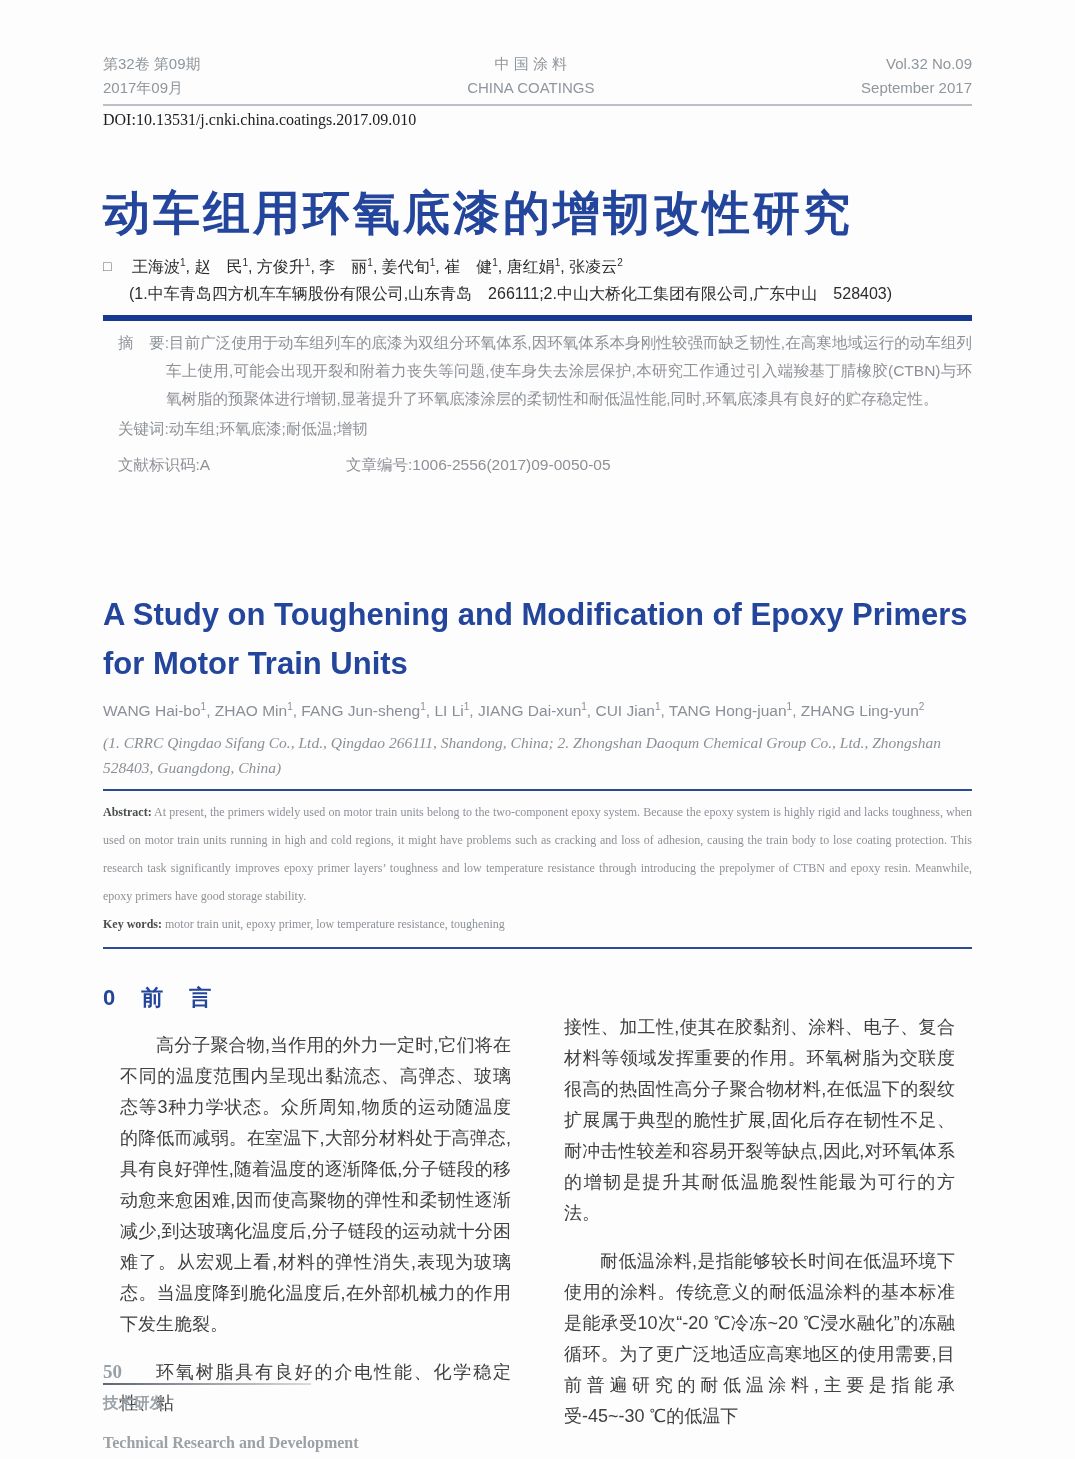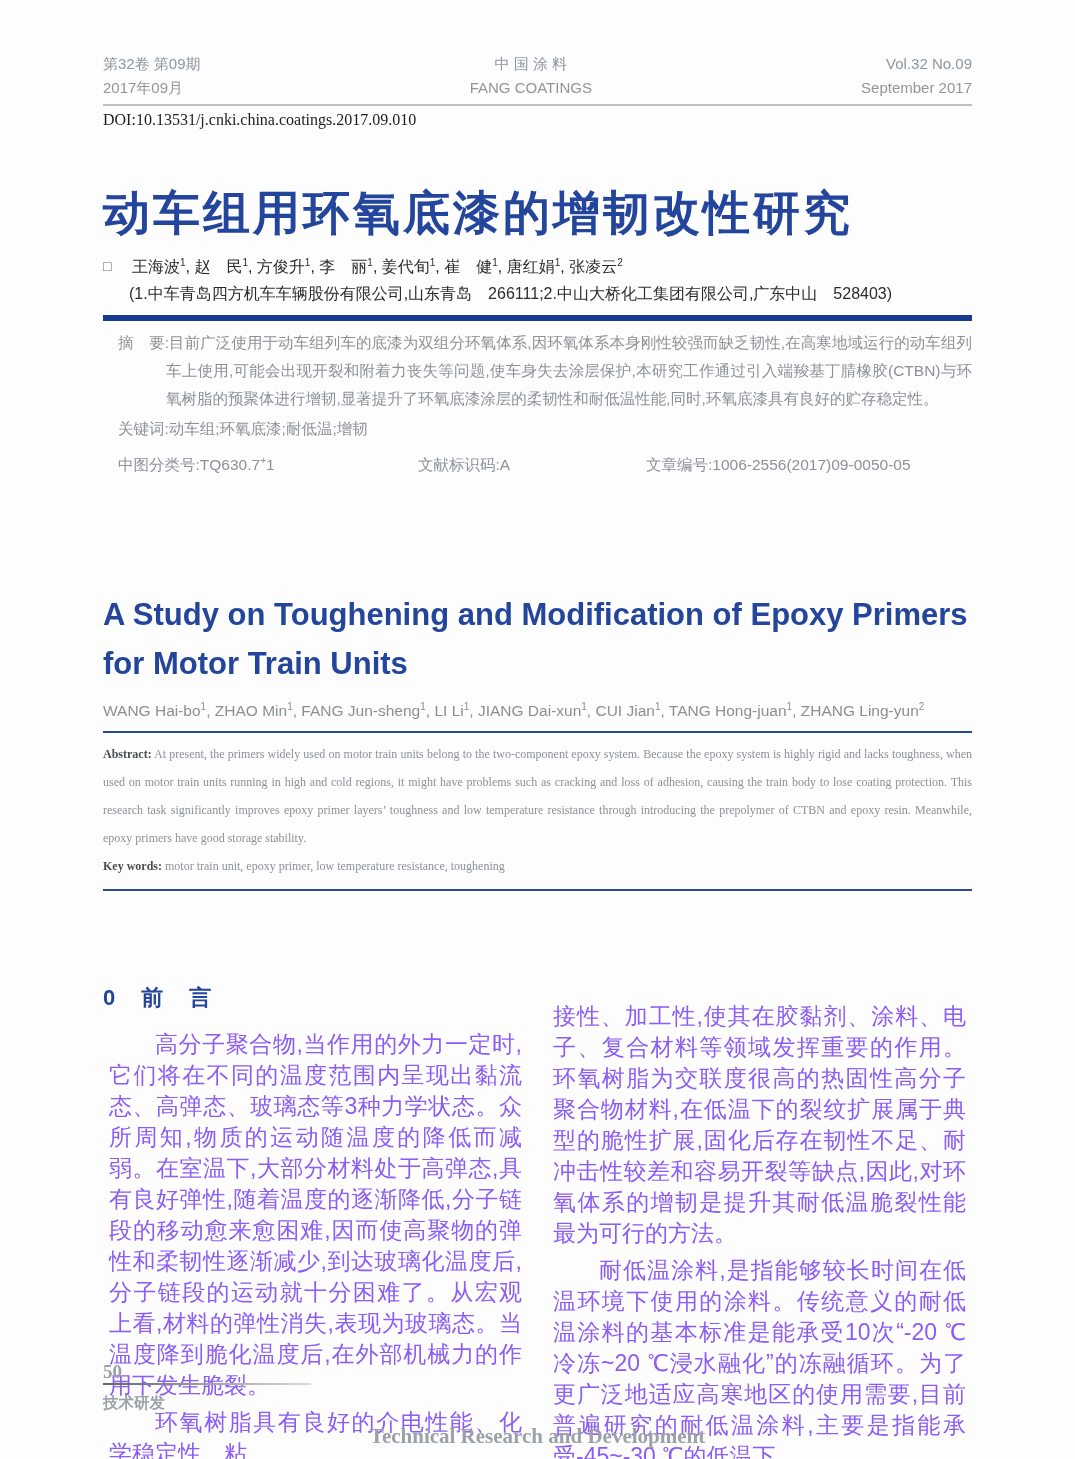--- a/index.html
+++ b/index.html
@@ -56,51 +56,51 @@
     font-size:12px; line-height:28px; text-align:justify;
   }
   .abs-en .lbl { font-weight:bold; color:#4a4d50; }
   .kw-en { margin-top:1px; text-align:left; }
 
   
   .block-body { top:983px; }
   .columns { display:flex; gap:19px; }
   .col { flex:1; min-width:0; }
   .sec-heading { color:#24459c; font-size:22px; font-weight:bold; margin:0 0 16px 0; letter-spacing:2px; }
-  .body-p { margin:6px; font-size:23px; line-height:31px; text-align:justify; color:#8b5cf6; }
+  .body-p { margin:17px; font-size:18px; line-height:31px; text-align:justify; color:#404040; }
   .body-p.indent { text-indent:2em; }
   .col-right { padding-top:12px; }
 
   
   .block-footnote { top:1296px; }
   .fn-rule { width:178px; height:0; border-top:2px solid #9aa0a5; margin-bottom:5px; }
   .fn-line { color:#8d9196; font-size:14.5px; line-height:25px; }
 
   
   .block-footer { top:1362px; }
   .page-num { font-family:"Liberation Serif", serif; font-weight:bold; color:#98a1a8; font-size:19px; line-height:20px; }
   .pn-line { width:208px; height:2px; background:linear-gradient(to right, #5f666d, #d9dcdf); margin-top:1px; }
   .section-cn { margin-top:8px; color:#9aa1a7; font-weight:bold; font-size:15.5px; }
-  .section-en { margin-top:10px; font-family:"Liberation Serif", serif; font-weight:bold; color:#9aa1a7; font-size:21px;text-align:center; }
+  .section-en { margin-top:20px; font-family:"Liberation Serif", serif; font-weight:bold; color:#9aa1a7; font-size:16px; }
 </style>
 </head>
 <body>
 
 <div class="page">
 
   <div class="content block-top">
 
     <div class="journal-header">
       <div class="jh-col jh-left">
         <div>第32卷 第09期</div>
         <div>2017年09月</div>
       </div>
       <div class="jh-col jh-center">
         <div>中 国 涂 料</div>
-        <div>FANG COATINGS</div>
+        <div>CHINA COATINGS</div>
       </div>
       <div class="jh-col jh-right">
         <div>Vol.32  No.09</div>
         <div>September  2017</div>
       </div>
     </div>
 
     <div class="doi-line">DOI:10.13531/j.cnki.china.coatings.2017.09.010</div>
 
     <h1 class="title-cn" style="margin:56px 0 0 0;">动车组用环氧底漆的增韧改性研究</h1>
@@ -118,41 +118,41 @@
     </div>
 
     <div class="affil-cn">(1.中车青岛四方机车车辆股份有限公司,山东青岛　266111;2.中山大桥化工集团有限公司,广东中山　528403)</div>
 
     <div class="rule-thick"></div>
 
     <div class="abs-cn">
       <p class="abs-cn-p"><span class="lbl">摘　要:</span><span>目前广泛使用于动车组列车的底漆为双组分环氧体系,因环氧体系本身刚性较强而缺乏韧性,在高寒地域运行的动车组列车上使用,可能会出现开裂和附着力丧失等问题,使车身失去涂层保护,本研究工作通过引入端羧基丁腈橡胶(CTBN)与环氧树脂的预聚体进行增韧,显著提升了环氧底漆涂层的柔韧性和耐低温性能,同时,环氧底漆具有良好的贮存稳定性。</span></p>
       <p class="abs-cn-p kw-cn"><span>关键词:</span><span>动车组;环氧底漆;耐低温;增韧</span></p>
       <div class="clc-row">
-        <span class="clc-item1"><span>中图分类号:</span><span>TQ630.7</span><sup>+</sup><span>1</span></span>
         <span class="clc-item2"><span>文献标识码:</span><span>A</span></span>
         <span class="clc-item3"><span>文章编号:</span><span>1006-2556(2017)09-0050-05</span></span>
       </div>
     </div>
   </div>
 
   <div class="content block-en">
     <h2 class="title-en">A Study on Toughening and Modification of Epoxy Primers for Motor Train Units</h2>
 
     <div class="authors-en">
       <span><span>WANG Hai-bo</span><sup>1</sup><span>, </span></span>
       <span><span>ZHAO Min</span><sup>1</sup><span>, </span></span>
       <span><span>FANG Jun-sheng</span><sup>1</sup><span>, </span></span>
       <span><span>LI Li</span><sup>1</sup><span>, </span></span>
       <span><span>JIANG Dai-xun</span><sup>1</sup><span>, </span></span>
       <span><span>CUI Jian</span><sup>1</sup><span>, </span></span>
       <span><span>TANG Hong-juan</span><sup>1</sup><span>, </span></span>
       <span><span>ZHANG Ling-yun</span><sup>2</sup><span></span></span>
     </div>
 
+    <div class="affil-en">(1. CRRC Qingdao Sifang Co., Ltd., Qingdao 266111, Shandong, China; 2. Zhongshan Daoqum Chemical Group Co., Ltd., Zhongshan 528403, Guangdong, China)</div>
 
     <div class="rule-thin"></div>
 
     <div class="abs-en">
       <p style="margin:0;"><span class="lbl">Abstract:</span><span> At present, the primers widely used on motor train units belong to the two-component epoxy system. Because the epoxy system is highly rigid and lacks toughness, when used on motor train units running in high and cold regions, it might have problems such as cracking and loss of adhesion, causing the train body to lose coating protection. This research task significantly improves epoxy primer layers’ toughness and low temperature resistance through introducing the prepolymer of CTBN and epoxy resin. Meanwhile, epoxy primers have good storage stability.</span></p>
       <p class="kw-en" style="margin:0;"><span class="lbl">Key words:</span><span> motor train unit, epoxy primer, low temperature resistance, toughening</span></p>
     </div>
 
     <div class="rule-thin"></div>
   </div>

